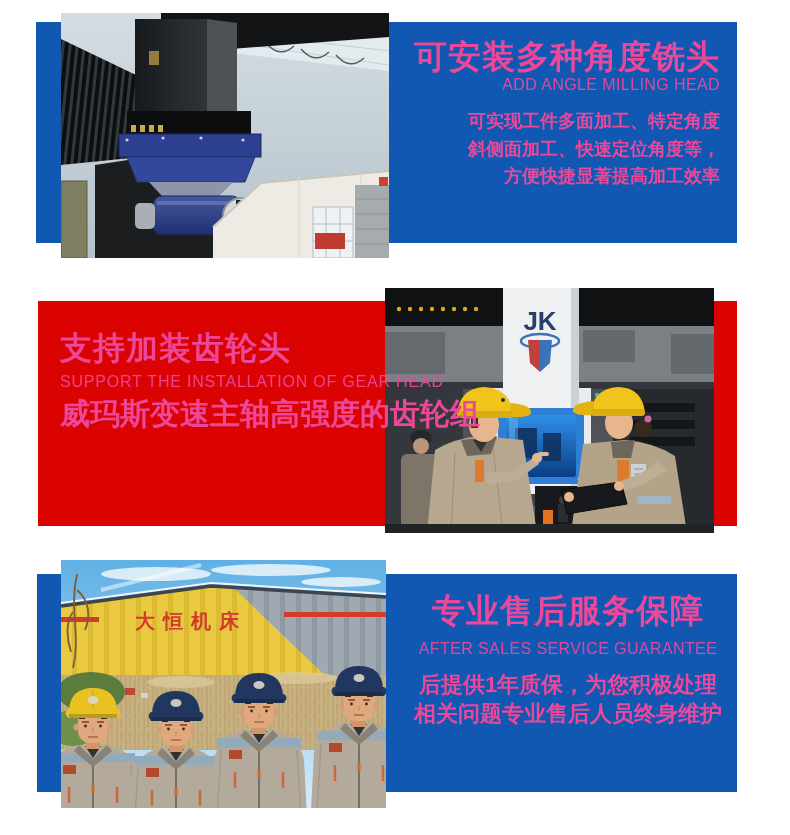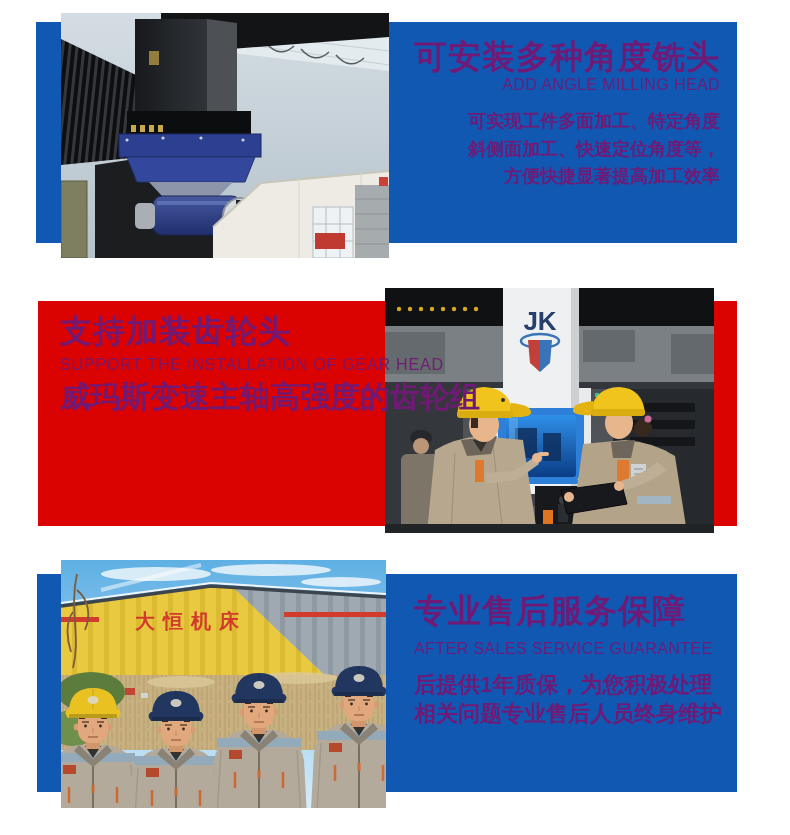--- a/index.html
+++ b/index.html
@@ -2,41 +2,41 @@
 <html><head>
 <meta charset="utf-8">
 <style>
   html,body{margin:0;padding:0;background:#ffffff;}
   body{width:790px;height:835px;position:relative;overflow:hidden;
        font-family:"Liberation Sans","DejaVu Sans",sans-serif;}
   .panel{position:absolute;}
   .panel.blue{background:#1158b3;}
   .panel.red{background:#db0202;}
   .photo{position:absolute;display:block;}
-  .txt{position:absolute;color:#701a75;}
+  .txt{position:absolute;color:#ec4899;}
   .txt h2{margin:0;font-size:33px;line-height:38px;font-weight:700;letter-spacing:1px;}
   .txt .sub{font-size:16px;line-height:18px;opacity:.95;letter-spacing:.4px;}
   .txt .body{font-weight:600;}
   
   #s1-panel{left:36px;top:22px;width:701px;height:221px;}
   #s1-photo{left:61px;top:13px;width:328px;height:245px;}
   #s1-text{top:38px;right:70px;text-align:right;}
   #s1-text .sub{}
   #s1-text .body{margin-top:14px;font-size:18px;line-height:27.5px;}
   
   #s2-panel{left:38px;top:301px;width:699px;height:225px;}
   #s2-photo{left:385px;top:288px;width:329px;height:245px;}
-  #s2-text{top:313px;left:60px;text-align:left;}
+  #s2-text{top:330px;left:60px;text-align:left;}
   #s2-text h2{font-size:32px;line-height:36px;}
   #s2-text .sub{margin-top:7px;letter-spacing:.8px;}
   #s2-text .body{margin-top:9px;font-size:30px;line-height:27px;}
   
   #s3-panel{left:37px;top:574px;width:700px;height:218px;}
   #s3-photo{left:61px;top:560px;width:325px;height:248px;}
-  #s3-text{top:592px;right:68px;text-align:left;}
+  #s3-text{top:592px;right:68px;text-align:center;}
   #s3-text .sub{margin-top:10px;}
   #s3-text .body{margin-top:13px;font-size:22px;line-height:28.5px;}
 </style>
 </head>
 <body>
 
 <div id="s1-panel" class="panel blue"></div>
 
 <svg id="s1-photo" class="photo" viewBox="0 0 328 245" role="img" aria-label="gantry machining center with blue angle milling head in workshop">
   <defs>

